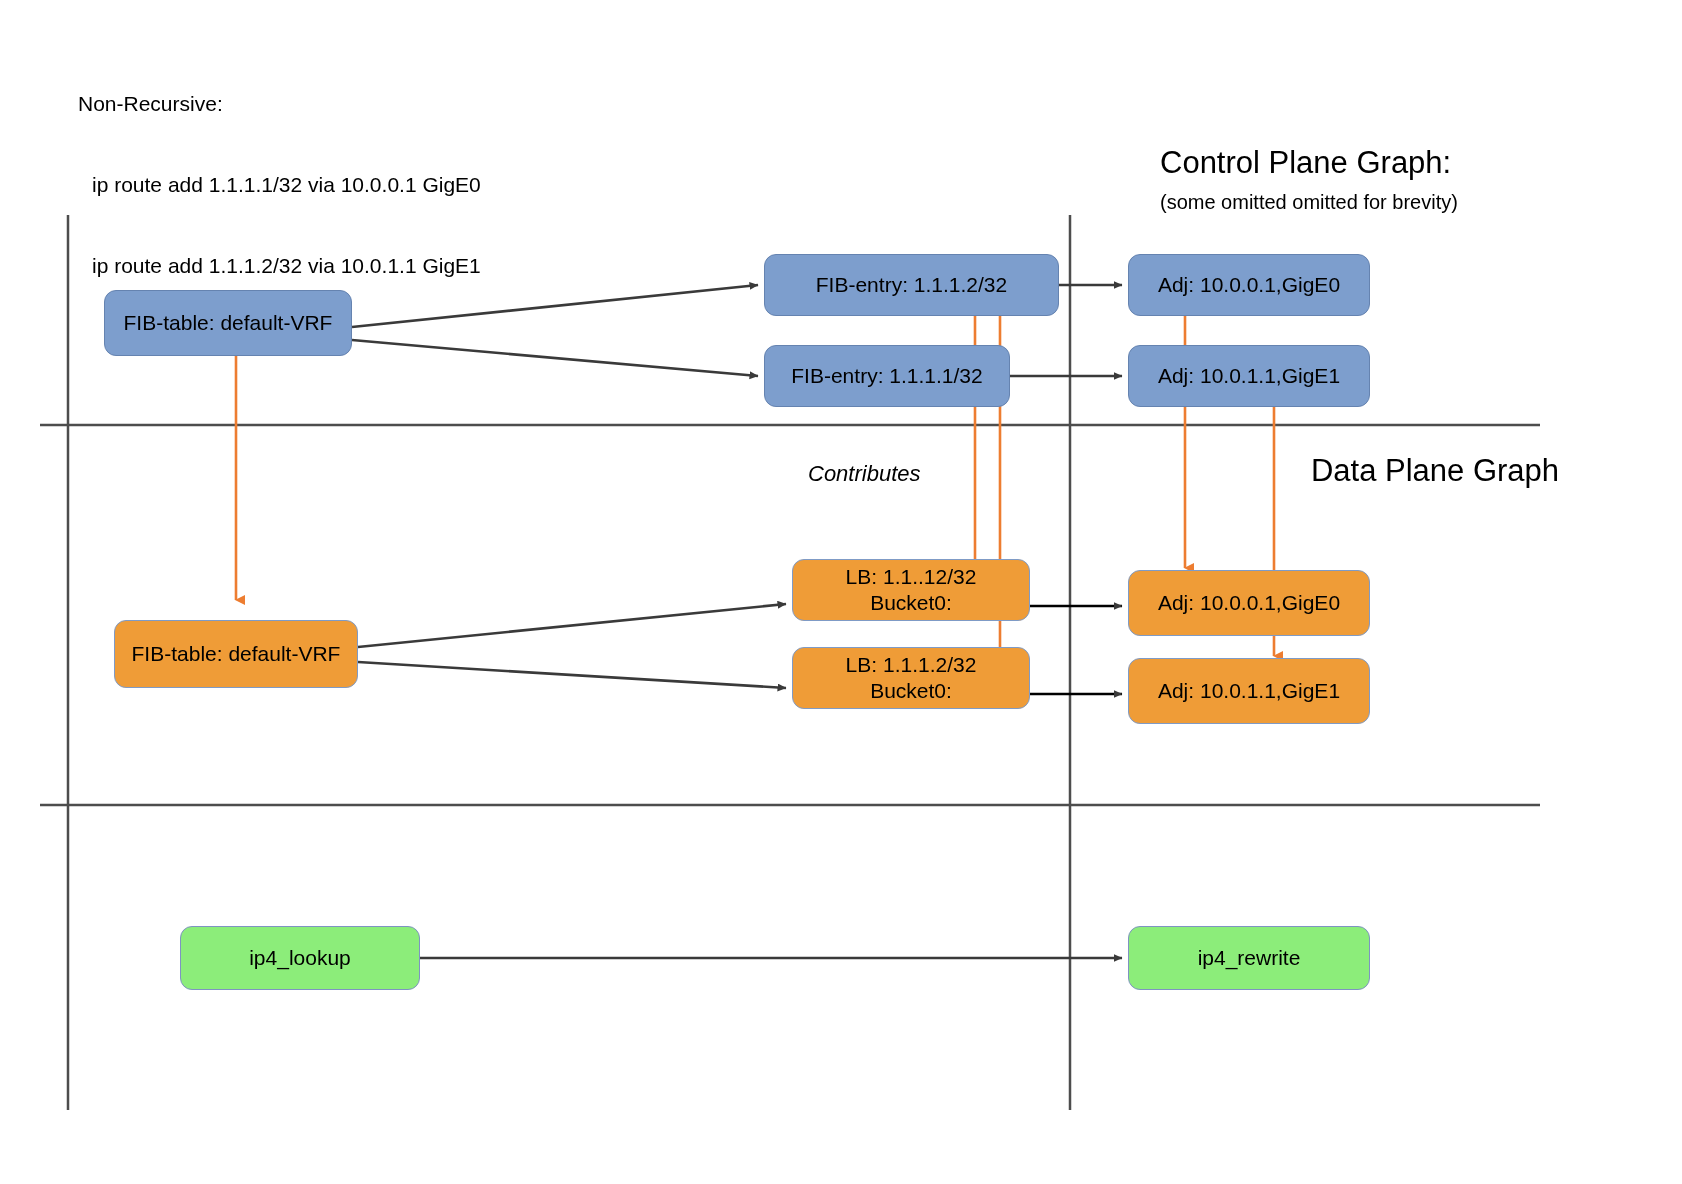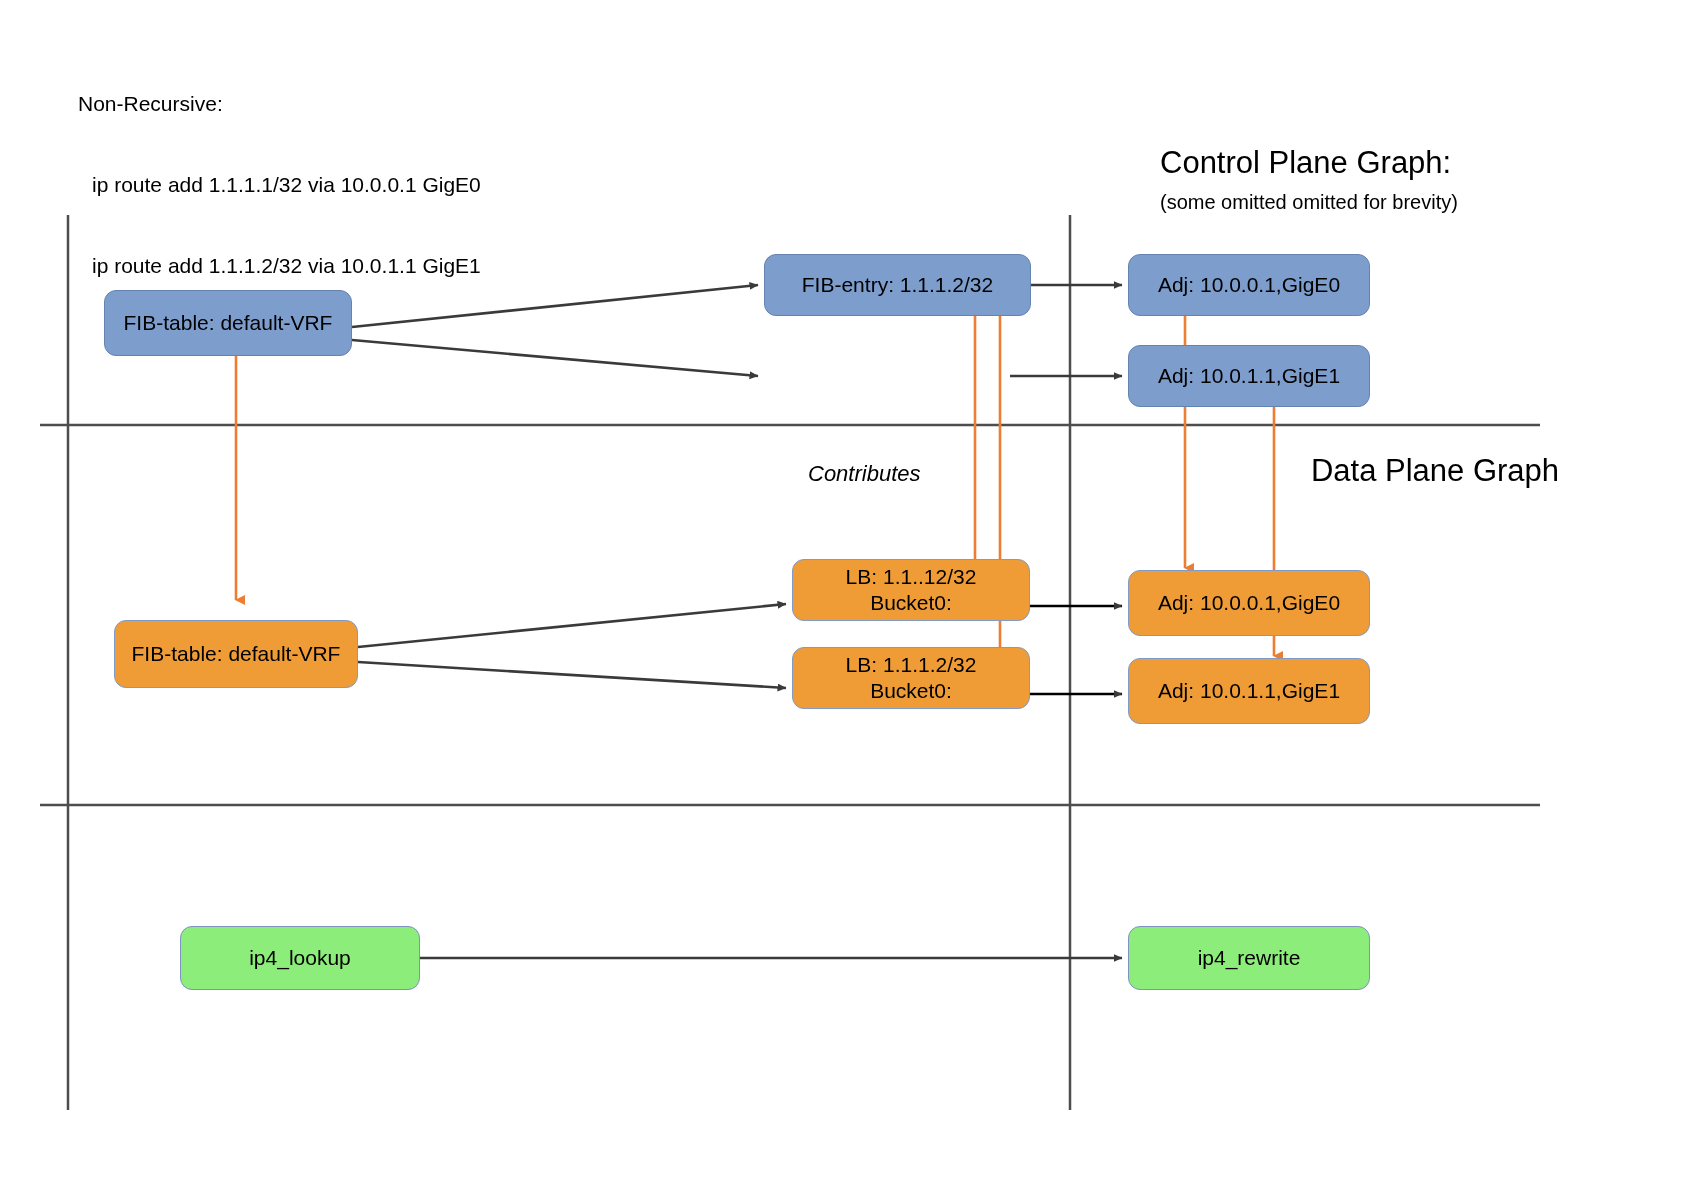--- a/index.html
+++ b/index.html
@@ -119,24 +119,27 @@
   <div class="sect-title" id="title-control">Control Plane Graph:</div>
   <div class="sect-sub" id="sub-control">(some omitted omitted for brevity)</div>
   <div class="sect-title" id="title-data">Data Plane Graph</div>
 
   <div class="contributes">Contributes</div>
 
   <div class="node blue" style="left:104px;top:290px;width:248px;height:66px;">
     <span class="l1">FIB-table: default-VRF</span>
   </div>
 
-  <div class="node blue" style="left:764px;top:254px;width:267px;height:62px;">
+  <div class="node blue" style="left:764px;top:254px;width:295px;height:62px;">
     <span class="l1">FIB-entry: 1.1.1.2/32</span>
   </div>
 
+  <div class="node blue" style="left:764px;top:345px;width:246px;height:62px;">
+    <span class="l1">FIB-entry: 1.1.1.1/32</span>
+  </div>
 
   <div class="node blue" style="left:1128px;top:254px;width:242px;height:62px;">
     <span class="l1">Adj: 10.0.0.1,GigE0</span>
   </div>
 
   <div class="node blue" style="left:1128px;top:345px;width:242px;height:62px;">
     <span class="l1">Adj: 10.0.1.1,GigE1</span>
   </div>
 
   <div class="node orange" style="left:114px;top:620px;width:244px;height:68px;">

